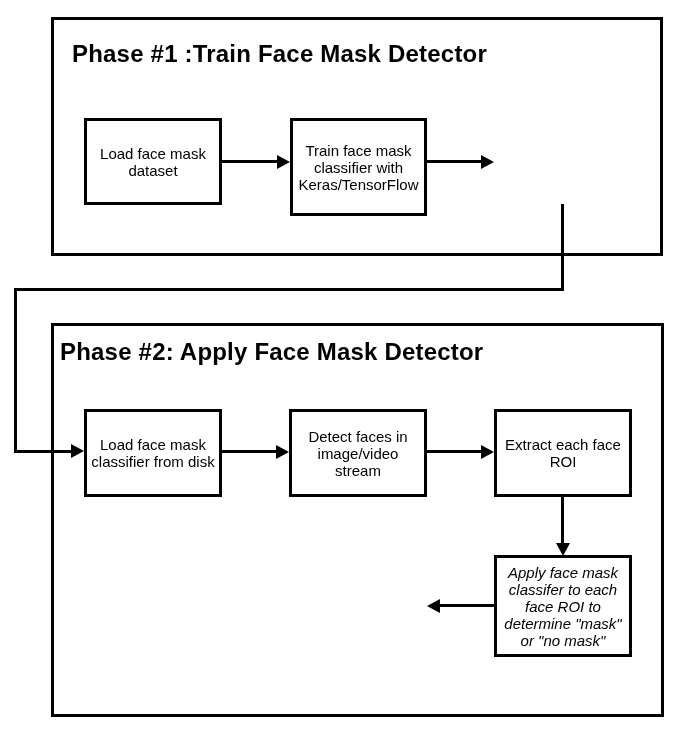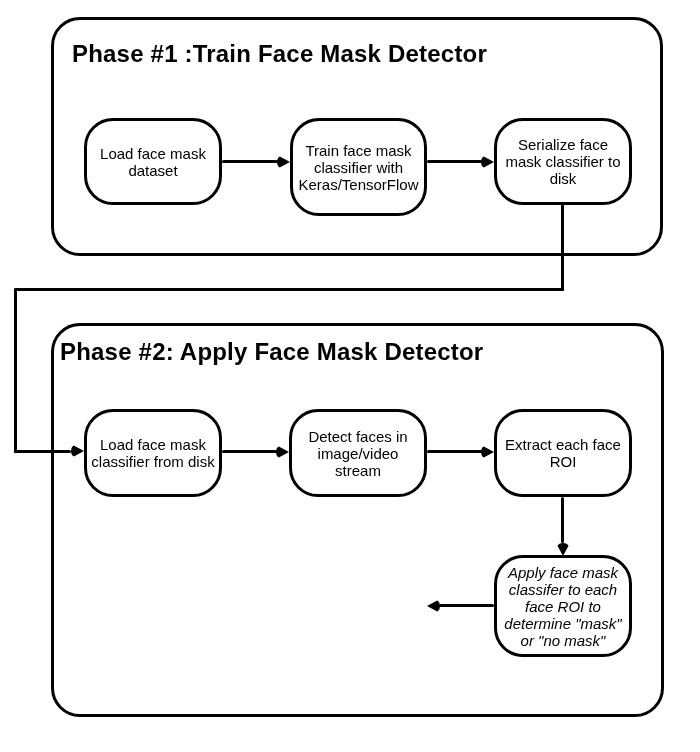--- a/index.html
+++ b/index.html
@@ -1,19 +1,19 @@
 <!DOCTYPE html>
 <html style="--stroke: #000000; --bg: #ffffff;"><head>
 <meta charset="utf-8">
 <style>
   :root {
     --stroke: #000000;
     --bg: #ffffff;
   }
-  * { margin: 0; padding: 0; box-sizing: border-box; border-radius: 29px; }
+  * { margin: 0; padding: 0; box-sizing: border-box; }
   html, body { background: var(--bg); }
   .canvas {
     position: relative;
     width: 700px;
     height: 752px;
     background: var(--bg);
     font-family: "Liberation Sans", "DejaVu Sans", sans-serif;
     color: var(--stroke);
     overflow: hidden;
   }
@@ -77,25 +77,20 @@
     <span class="node-label">Load face mask
 dataset</span>
   </div>
 
   <div class="node" style="left:290px; top:118px; width:137px; height:98px;">
     <span class="node-label">Train face mask
 classifier with
 Keras/TensorFlow</span>
   </div>
 
-  <div class="node" style="left:494px; top:118px; width:138px; height:87px;">
-    <span class="node-label">Serialize face
-mask classifier to
-disk</span>
-  </div>
 
   <div>
     <div class="seg" style="left:222px; top:160px; width:56px; height:3px;"></div>
     <div class="ah ah-right" style="left:277px; top:155px;"></div>
   </div>
 
   <div>
     <div class="seg" style="left:427px; top:160px; width:55px; height:3px;"></div>
     <div class="ah ah-right" style="left:481px; top:155px;"></div>
   </div>

